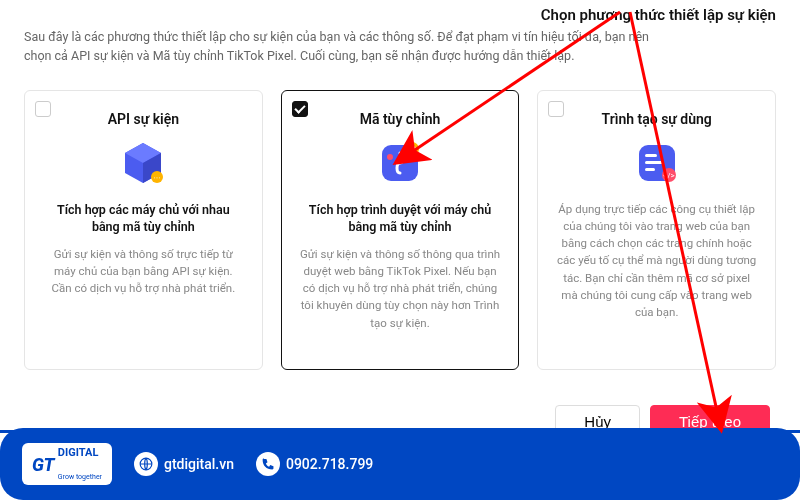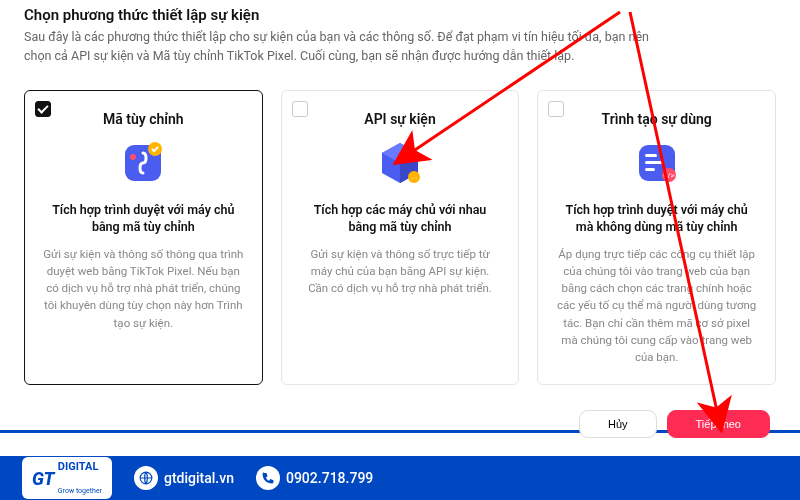--- a/index.html
+++ b/index.html
@@ -1,103 +1,102 @@
 <!DOCTYPE html>
 <html><head>
 <meta charset="utf-8">
 <style>
   * { box-sizing: border-box; margin: 0; padding: 0; }
   body { font-family: -apple-system, BlinkMacSystemFont, "Segoe UI", Roboto, sans-serif; background: #fff; width: 800px; height: 500px; overflow: hidden; position: relative; }
   .content { padding: 6px 24px 0 24px; background: #fff; }
-  .header-row { display: flex; justify-content: flex-start; align-items: flex-start; }
+  .header-row { display: flex; justify-content: flex-end; align-items: flex-start; }
   .title { font-size: 15px; font-weight: 600; color: #121212; }
   .best-practice { font-size: 12px; color: #009995; display: inline-flex; align-items: center; gap: 4px; }
   .best-practice svg { width: 12px; height: 12px; }
   .subtitle { font-size: 12.5px; color: #666; margin-top: 4px; line-height: 1.5; max-width: 640px; }
   .cards { display: flex; gap: 18px; margin-top: 24px; padding-bottom: 20px; }
   .card { flex: 1; border: 1px solid #e5e5e5; border-radius: 6px; padding: 20px 16px 18px; text-align: center; position: relative; background: #fff; min-height: 280px; }
   .card.selected { border: 1.5px solid #121212; }
   .checkbox { position: absolute; top: 10px; left: 10px; width: 16px; height: 16px; border: 1.5px solid #ccc; border-radius: 3px; background: #fff; }
   .card.selected .checkbox { background: #121212; border-color: #121212; display: flex; align-items: center; justify-content: center; }
   .card.selected .checkbox::after { content: ""; width: 4px; height: 8px; border: solid #fff; border-width: 0 2px 2px 0; transform: rotate(45deg); margin-top: -2px; }
   .card-title { font-size: 14px; font-weight: 600; color: #121212; margin-bottom: 12px; }
   .card-icon { width: 48px; height: 48px; margin: 6px auto 14px; display: flex; align-items: center; justify-content: center; }
   .card-heading { font-size: 12.5px; font-weight: 600; color: #121212; line-height: 1.4; margin-bottom: 10px; padding: 0 4px; }
   .card-desc { font-size: 11.5px; color: #888; line-height: 1.5; padding: 0 2px; }
   .footer-actions { position: absolute; right: 30px; bottom: 62px; display: flex; gap: 10px; z-index: 5; }
-  .btn { font-size: 11px; padding: 7px 28px; border-radius: 9px; border: 1px solid #ddd; background: #fff; cursor: pointer; }
+  .btn { font-size: 15px; padding: 7px 28px; border-radius: 4px; border: 1px solid #ddd; background: #fff; cursor: pointer; }
   .btn-primary { background: #fe2c55; color: #fff; border-color: #fe2c55; font-weight: 500; }
-  .brand-bar { position: absolute; left: 0; right: 0; bottom: 0; height: 44px; background: #0047c2; display: flex; align-items: center; padding: 0 22px; gap: 22px; color: #fff; z-index: 10; }
+  .brand-bar { position: absolute; left: 0; right: 0; bottom: 0; height: 72px; background: #0047c2; display: flex; align-items: center; padding: 0 22px; gap: 22px; color: #fff; z-index: 10; border-radius: 23px; }
   .brand-strip { position: absolute; left:0; right:0; bottom:56px; height:14px; background:#fff; border-top:3px solid #0047c2; z-index:3;}
   .logo-box { background: #fff; color: #0047c2; border-radius: 6px; padding: 4px 10px; display: flex; align-items: center; gap: 4px; }
   .logo-main { font-size: 18px; font-weight: 800; font-style: italic; letter-spacing: -0.5px; }
   .logo-sub { font-size: 7px; color: #0047c2; margin-top: 8px; }
   .brand-item { display: flex; align-items: center; gap: 6px; font-size: 14px; font-weight: 500; }
   .brand-icon-circle { width: 24px; height: 24px; border-radius: 50%; background: #fff; display: flex; align-items: center; justify-content: center; }
   .arrow { position: absolute; pointer-events: none; z-index: 20; }
 </style>
 </head>
 <body>
 
 <div class="content">
   <div class="header-row">
     <div class="title">Chọn phương thức thiết lập sự kiện</div>
   </div>
   <div class="subtitle">Sau đây là các phương thức thiết lập cho sự kiện của bạn và các thông số. Để đạt phạm vi tín hiệu tối đa, bạn nên chọn cả API sự kiện và Mã tùy chỉnh TikTok Pixel. Cuối cùng, bạn sẽ nhận được hướng dẫn thiết lập.</div>
 
   <div class="cards">
 
+    <div class="card">
+      <div class="checkbox"></div>
+      <div class="card-title">API sự kiện</div>
+      <div class="card-icon">
+        <svg viewBox="0 0 48 48" width="48" height="48">
+            <g>
+              <polygon points="24,4 42,14 42,34 24,44 6,34 6,14" fill="#4b5cf0"></polygon>
+              <polygon points="24,4 42,14 24,24 6,14" fill="#6b7bff"></polygon>
+              <polygon points="24,24 42,14 42,34 24,44" fill="#3a47c9"></polygon>
+              <circle cx="38" cy="38" r="6" fill="#ffb400"></circle>
+              <text x="38" y="41" text-anchor="middle" font-size="7" fill="#fff">⋯</text>
+            </g>
+          </svg>
+      </div>
+      <div class="card-heading">Tích hợp các máy chủ với nhau bằng mã tùy chỉnh</div>
+      <div class="card-desc">Gửi sự kiện và thông số trực tiếp từ máy chủ của bạn bằng API sự kiện. Cần có dịch vụ hỗ trợ nhà phát triển.</div>
+    </div>
+
     <div class="card selected">
       <div class="checkbox"></div>
       <div class="card-title">Mã tùy chỉnh</div>
       <div class="card-icon">
         <svg viewBox="0 0 48 48" width="48" height="48">
             <rect x="6" y="6" width="36" height="36" rx="9" fill="#4b5cf0"></rect>
             <path d="M24 14c4 0 4 10 0 10s-4 10 0 10" stroke="#fff" stroke-width="3" fill="none" stroke-linecap="round"></path>
             <circle cx="14" cy="18" r="3" fill="#ff4d6a"></circle>
             <circle cx="36" cy="10" r="7" fill="#ffb400"></circle>
             <path d="M33 10l2 2 4-4" stroke="#fff" stroke-width="2" fill="none"></path>
           </svg>
       </div>
       <div class="card-heading">Tích hợp trình duyệt với máy chủ bằng mã tùy chỉnh</div>
       <div class="card-desc">Gửi sự kiện và thông số thông qua trình duyệt web bằng TikTok Pixel. Nếu bạn có dịch vụ hỗ trợ nhà phát triển, chúng tôi khuyên dùng tùy chọn này hơn Trình tạo sự kiện.</div>
     </div>
 
     <div class="card">
       <div class="checkbox"></div>
-      <div class="card-title">API sự kiện</div>
-      <div class="card-icon">
-        <svg viewBox="0 0 48 48" width="48" height="48">
-            <g>
-              <polygon points="24,4 42,14 42,34 24,44 6,34 6,14" fill="#4b5cf0"></polygon>
-              <polygon points="24,4 42,14 24,24 6,14" fill="#6b7bff"></polygon>
-              <polygon points="24,24 42,14 42,34 24,44" fill="#3a47c9"></polygon>
-              <circle cx="38" cy="38" r="6" fill="#ffb400"></circle>
-              <text x="38" y="41" text-anchor="middle" font-size="7" fill="#fff">⋯</text>
-            </g>
-          </svg>
-      </div>
-      <div class="card-heading">Tích hợp các máy chủ với nhau bằng mã tùy chỉnh</div>
-      <div class="card-desc">Gửi sự kiện và thông số trực tiếp từ máy chủ của bạn bằng API sự kiện. Cần có dịch vụ hỗ trợ nhà phát triển.</div>
-    </div>
-
-    <div class="card">
-      <div class="checkbox"></div>
       <div class="card-title">Trình tạo sự dùng</div>
       <div class="card-icon">
         <svg viewBox="0 0 48 48" width="48" height="48">
             <rect x="6" y="6" width="36" height="36" rx="9" fill="#4b5cf0"></rect>
             <rect x="12" y="15" width="12" height="3" rx="1.5" fill="#fff"></rect>
             <rect x="12" y="22" width="18" height="3" rx="1.5" fill="#fff"></rect>
             <rect x="12" y="29" width="10" height="3" rx="1.5" fill="#fff"></rect>
             <circle cx="36" cy="36" r="7" fill="#ff4d6a"></circle>
             <text x="36" y="39" text-anchor="middle" font-size="8" fill="#fff">&lt;/&gt;</text>
           </svg>
       </div>
-      <div class="card-heading">Tích hợp trình duyệt với máy chủ mà không dùng mã tùy chỉnh</div>
       <div class="card-desc">Áp dụng trực tiếp các công cụ thiết lập của chúng tôi vào trang web của bạn bằng cách chọn các trang chính hoặc các yếu tố cụ thể mà người dùng tương tác. Bạn chỉ cần thêm mã cơ sở pixel mà chúng tôi cung cấp vào trang web của bạn.</div>
     </div>
 
   </div>
 </div>
 
 <div class="footer-actions">
   <button class="btn">Hủy</button>
   <button class="btn btn-primary">Tiếp theo</button>
 </div>

